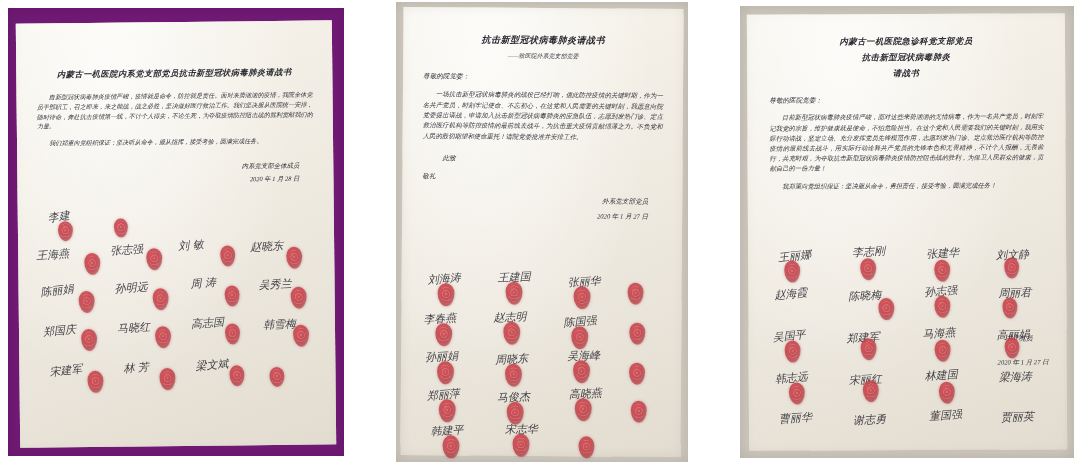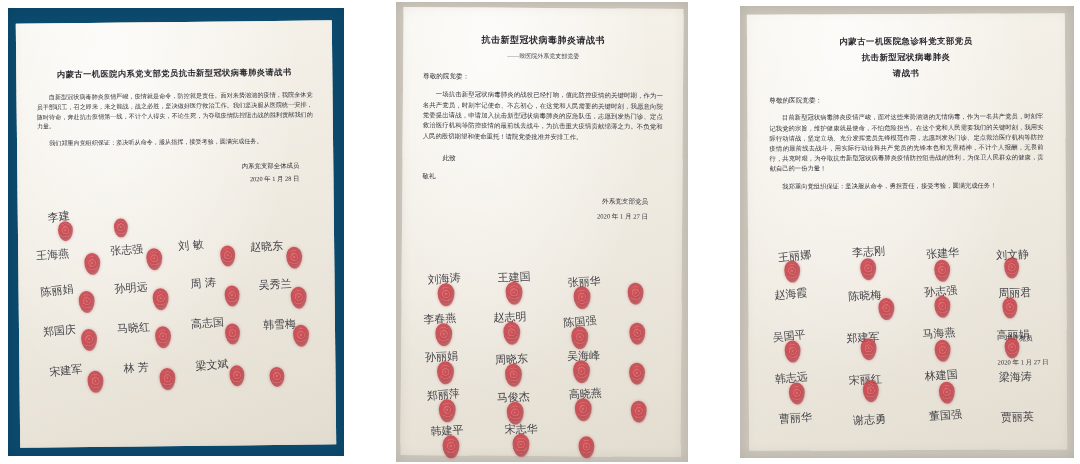--- a/index.html
+++ b/index.html
@@ -18,20 +18,21 @@
     width: 1080px;
     height: 464px;
     background: #ffffff;
   }
 
   
   .photo {
     position: absolute;
     overflow: hidden;
     background: #d9d4cc;
+    font-style: italic;
   }
   .paper {
     position: absolute;
     background: #f6f2ea;
     box-shadow: 0 0 10px rgba(0,0,0,0.18) inset;
   }
   .paper::after {
     
     content: "";
     position: absolute;
@@ -116,21 +117,21 @@
     box-shadow: 0 0 16px rgba(0,0,0,0.12) inset;
     pointer-events: none;
     z-index: 6;
   }
 </style>
 </head>
 <body>
 
 <div class="stage">
 
-  <div class="photo" style="left:8px; top:8px; width:336px; height:448px; background:#0c4a6e;">
+  <div class="photo" style="left:8px; top:8px; width:336px; height:448px; background:#701a75;">
     <div class="paper" style="left:10px; top:14px; width:316px; height:424px; transform:rotate(-0.6deg);">
       <div class="doc-title" style="margin:46px 22px 0 22px; font-size:8.2px;">内蒙古一机医院内系党支部党员抗击新型冠状病毒肺炎请战书</div>
       <div class="doc-body" style="margin:12px 20px 0 20px; font-size:6.1px;">自新型冠状病毒肺炎疫情严峻，疫情就是命令，防控就是责任。面对来势汹汹的疫情，我院全体党员干部职工，召之即来，来之能战，战之必胜，坚决做好医疗救治工作。我们坚决服从医院统一安排，随时待命，奔赴抗击疫情第一线，不计个人得失，不论生死，为夺取疫情防控阻击战的胜利贡献我们的力量。</div>
       <div class="doc-body" style="margin:7px 20px 0 20px; font-size:6.1px;">我们郑重向党组织保证：坚决听从命令，服从指挥，接受考验，圆满完成任务。</div>
       <div class="doc-sign" style="margin:14px 34px 0 0; font-size:6.4px;">内系党支部全体成员</div>
       <div class="doc-sign" style="margin:3px 34px 0 0; font-size:6.4px;">2020 年 1 月 28 日</div>
 
       <div class="sign-area" style="top:176px; height:240px;">
         <span class="sig" style="left:30px; top:10px; font-size:11px; transform:rotate(-7deg);">李建</span>
         <span class="sig" style="left:18px; top:48px; font-size:11px; transform:rotate(-4deg);">王海燕</span>

